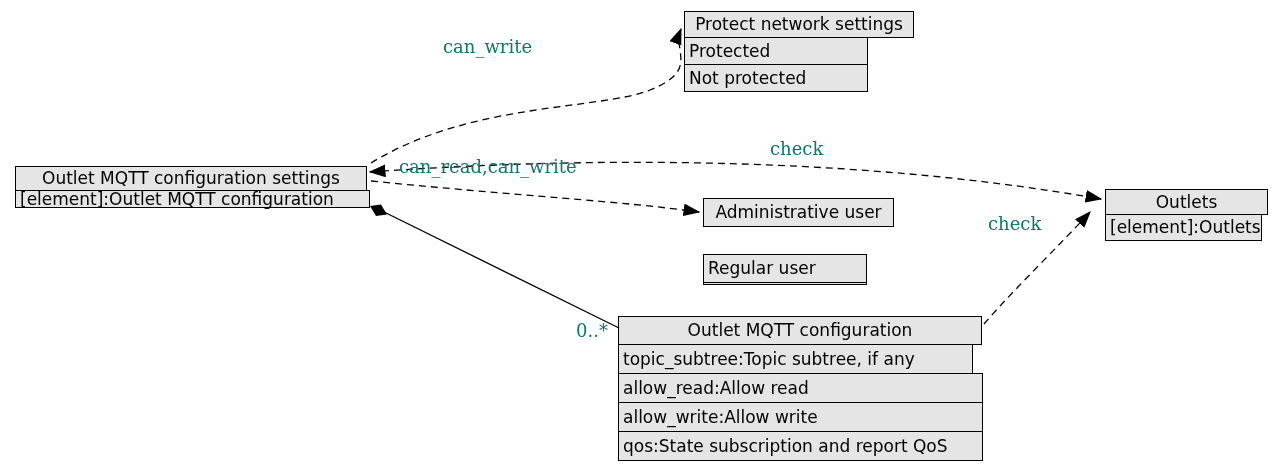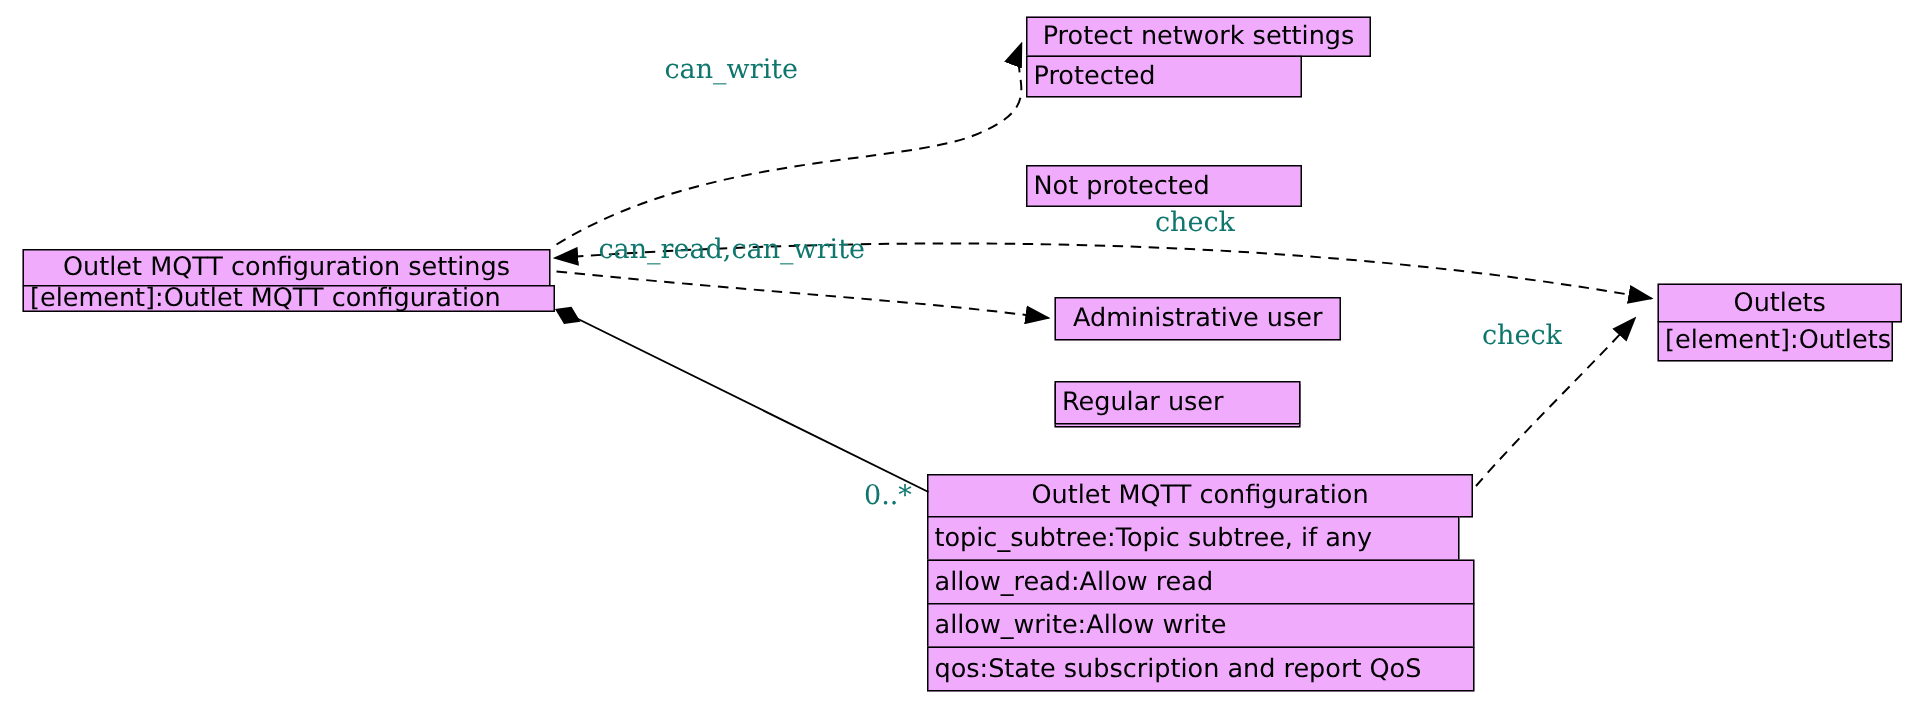--- a/index.html
+++ b/index.html
@@ -1,19 +1,19 @@
 <!DOCTYPE html>
 <html><head>
 <meta charset="utf-8">
 <style>
   html,body{margin:0;padding:0;background:#ffffff;}
   .canvas{position:relative;width:1283px;height:468px;background:#ffffff;overflow:hidden;
           font-family:"DejaVu Sans",sans-serif;color:#000;}
   .node{position:absolute;left:0;top:0;width:0;height:0;z-index:1;}
-  .cell{position:absolute;box-sizing:border-box;border:1px solid #000;background:#f0abfc;
+  .cell{position:absolute;box-sizing:border-box;border:1px solid #000;background:#e5e5e5;
         display:flex;align-items:center;white-space:nowrap;
         font-size:17px;line-height:1;padding:0 4px;}
   .cell.hdr{justify-content:center;padding:0 2px;}
   .edge-layer{position:absolute;left:0;top:0;z-index:2;pointer-events:none;}
   .edge-label{position:absolute;z-index:3;font-family:"DejaVu Serif",serif;font-size:18px;
               line-height:1;white-space:nowrap;color:#0f766e;}
 </style>
 </head>
 <body>
 
@@ -34,21 +34,21 @@
   </svg>
 
   <div class="node">
     <div class="cell hdr" style="left:15px;top:166px;width:352px;height:25px;">Outlet MQTT configuration settings</div>
     <div class="cell" style="left:15px;top:190px;width:355px;height:18px;">[element]:Outlet MQTT configuration</div>
   </div>
 
   <div class="node">
     <div class="cell hdr" style="left:684px;top:11px;width:230px;height:27px;">Protect network settings</div>
     <div class="cell" style="left:684px;top:37px;width:184px;height:28px;text-align:right;">Protected</div>
-    <div class="cell" style="left:684px;top:64px;width:184px;height:28px;margin-top:46px;">Not protected</div>
+    <div class="cell" style="left:684px;top:64px;width:184px;height:28px;">Not protected</div>
   </div>
 
   <div class="node">
     <div class="cell hdr" style="left:703px;top:198px;width:191px;height:29px;">Administrative user</div>
     <div class="cell" style="left:703px;top:240px;width:164px;height:29px;margin-top:16px;">Administrator</div>
     <div class="cell" style="left:703px;top:254px;width:164px;height:29px;">Regular user</div>
   </div>
 
   <div class="node">
     <div class="cell hdr" style="left:618px;top:316px;width:364px;height:29px;">Outlet MQTT configuration</div>

